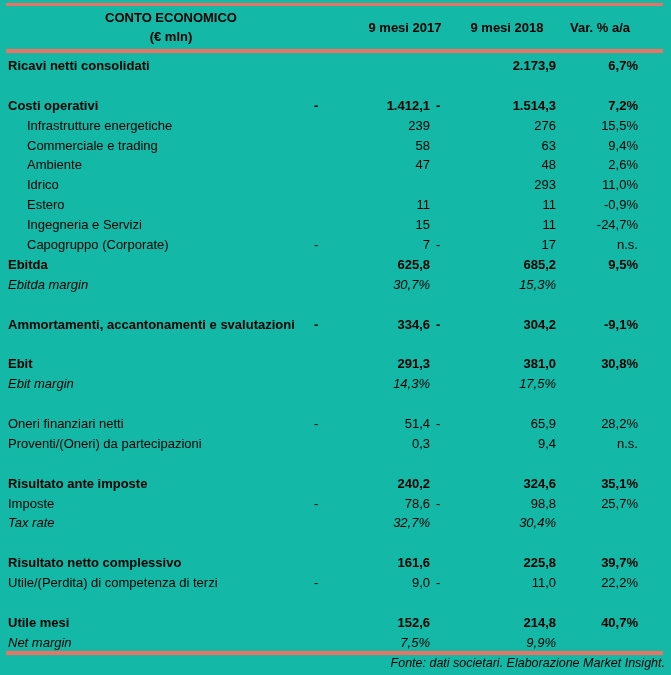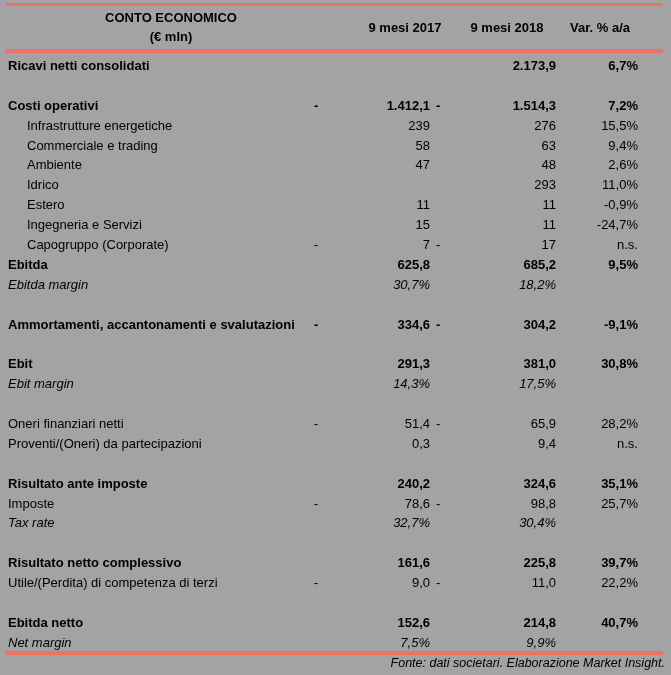--- a/index.html
+++ b/index.html
@@ -1,21 +1,21 @@
 <!DOCTYPE html>
 <html style="--accent: #ED7261;"><head>
 <meta charset="utf-8">
 <style>
   :root { --accent: #ED7261; }
   html, body { margin: 0; padding: 0; background: #ffffff; }
   .page {
     position: relative;
     width: 671px;
     height: 675px;
-    background: #a3a3a3;
+    background: #14b8a6;
     font-family: "Liberation Sans", sans-serif;
     color: #000000;
     overflow: hidden;
   }
   .rule { position: absolute; left: 6px; width: 657px; background: var(--accent); }
   .rule-top { top: 3px; height: 3px; }
   .rule-header { top: 49px; height: 4px; }
   .rule-bottom { top: 651px; height: 4px; }
 
   .title-block {
@@ -145,21 +145,21 @@
     <span class="cell v1">625,8</span>
     <span class="cell neg2"></span>
     <span class="cell v2">685,2</span>
     <span class="cell vvar">9,5%</span>
   </div>
       <div class="row italic">
     <span class="cell lbl">Ebitda margin</span>
     <span class="cell neg1"></span>
     <span class="cell v1">30,7%</span>
     <span class="cell neg2"></span>
-    <span class="cell v2">18,2%</span>
+    <span class="cell v2">15,3%</span>
     <span class="cell vvar"></span>
   </div>
       <div class="row"></div>
       <div class="row bold">
     <span class="cell lbl">Ammortamenti, accantonamenti e svalutazioni</span>
     <span class="cell neg1">-</span>
     <span class="cell v1">334,6</span>
     <span class="cell neg2">-</span>
     <span class="cell v2">304,2</span>
     <span class="cell vvar">-9,1%</span>
@@ -235,21 +235,21 @@
       <div class="row regular">
     <span class="cell lbl">Utile/(Perdita) di competenza di terzi</span>
     <span class="cell neg1">-</span>
     <span class="cell v1">9,0</span>
     <span class="cell neg2">-</span>
     <span class="cell v2">11,0</span>
     <span class="cell vvar">22,2%</span>
   </div>
       <div class="row"></div>
       <div class="row bold">
-    <span class="cell lbl">Ebitda netto</span>
+    <span class="cell lbl">Utile mesi</span>
     <span class="cell neg1"></span>
     <span class="cell v1">152,6</span>
     <span class="cell neg2"></span>
     <span class="cell v2">214,8</span>
     <span class="cell vvar">40,7%</span>
   </div>
       <div class="row italic">
     <span class="cell lbl">Net margin</span>
     <span class="cell neg1"></span>
     <span class="cell v1">7,5%</span>

